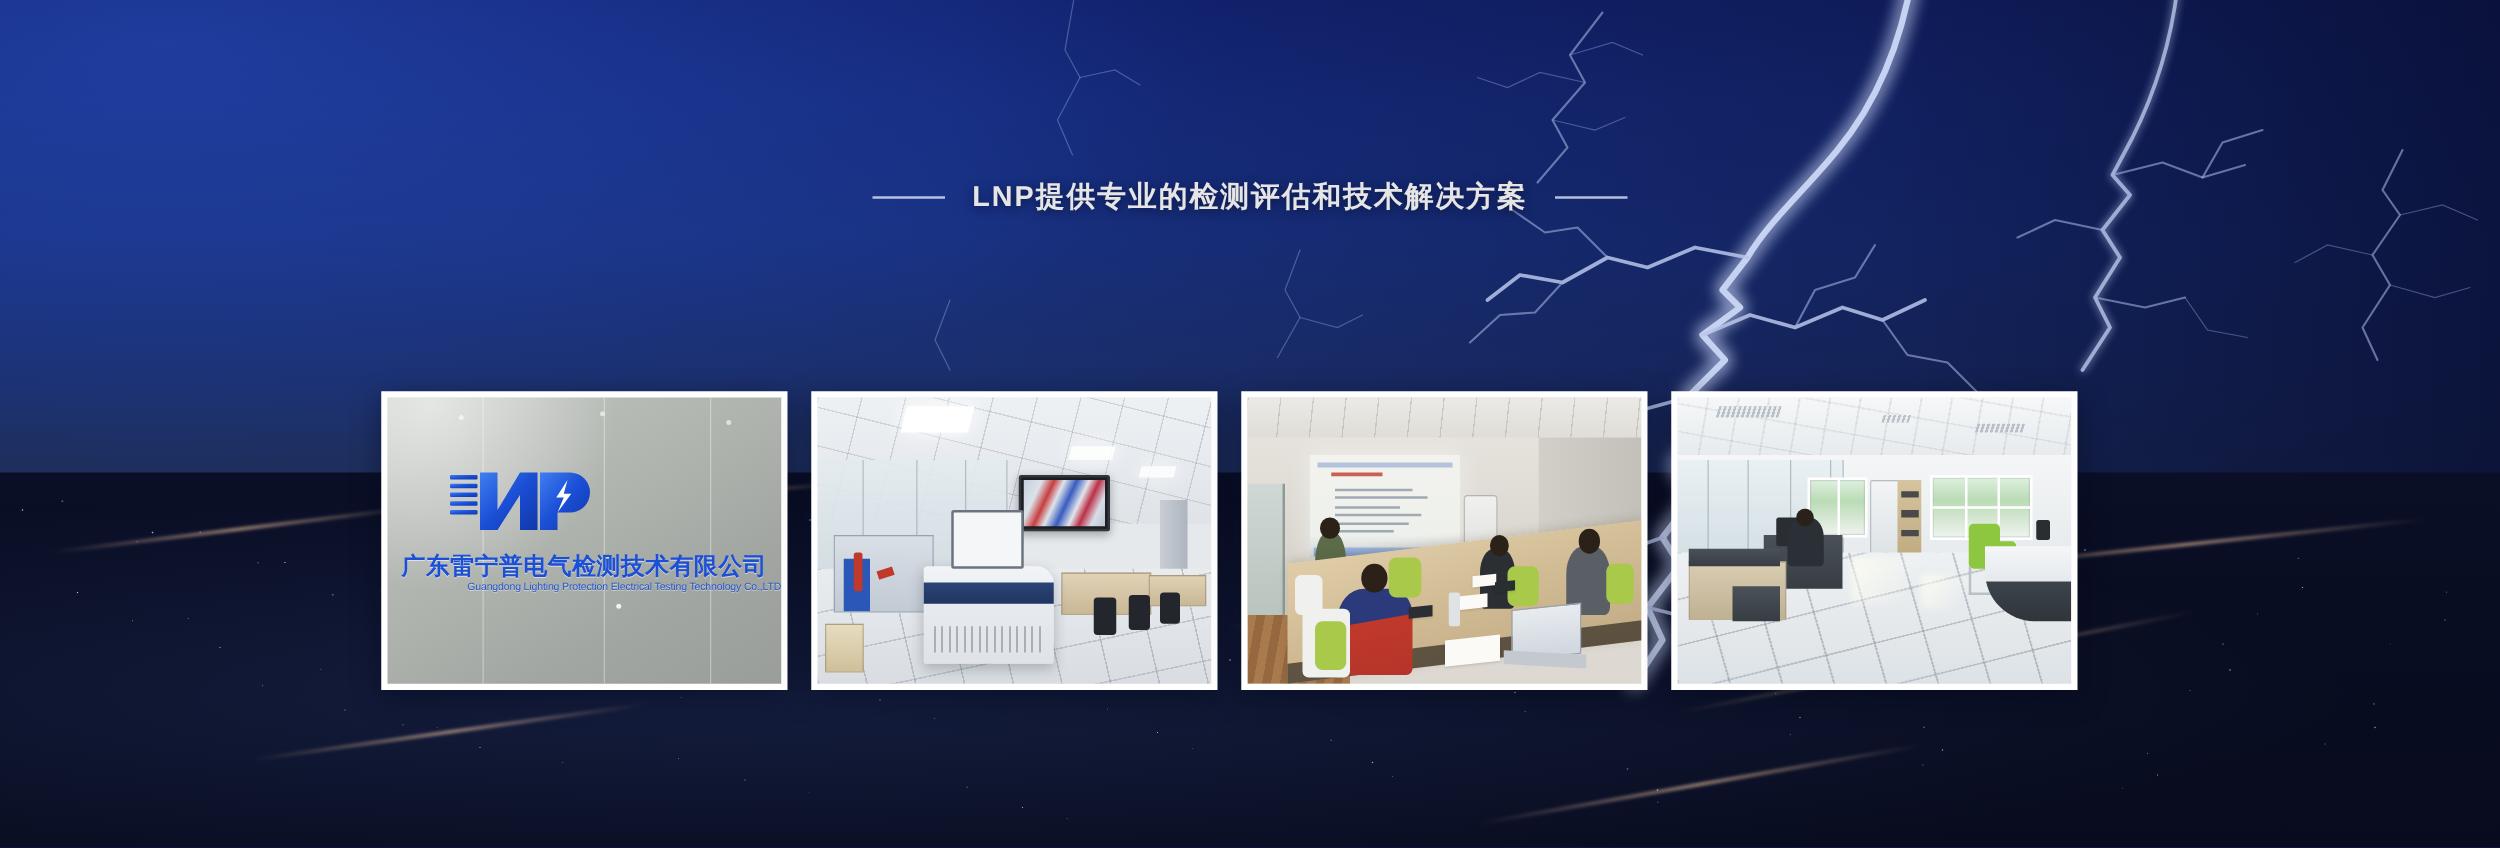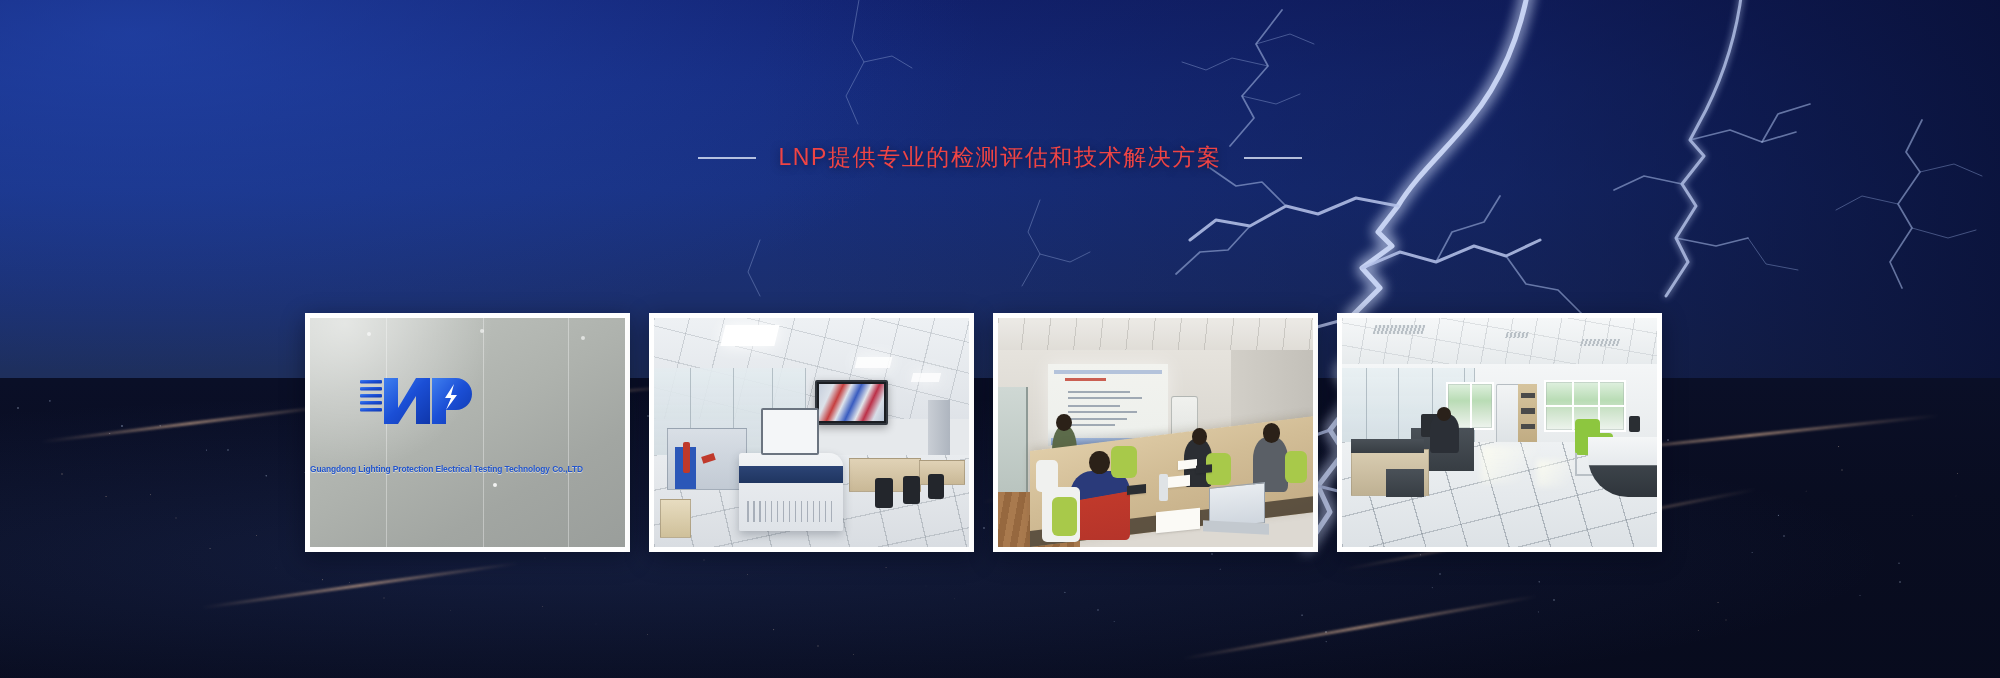--- a/index.html
+++ b/index.html
@@ -129,25 +129,26 @@
   }
   .sub-row{
     margin-top:22px;
     display:flex;align-items:center;justify-content:center;gap:22px;
   }
   .sub-rule{
     display:block;width:58px;height:2px;
     background:rgba(226,233,250,.78);
   }
   .subtitle{
-    color:#ef4444;
+    color:#e5e5e5;
     font-size:23px;
     letter-spacing:1.6px;
     white-space:nowrap;
     text-shadow:0 1px 8px rgba(8,14,45,.7);
+    font-weight:bold;
   }
 
   
   .photos{
     position:absolute;
     left:305px;top:313px;
     display:flex;gap:19px;
     z-index:7;
   }
   .photo{
@@ -175,23 +176,23 @@
   }
   .p1 .cn-name{
     position:absolute;left:0;right:0;top:122px;
     text-align:center;
     color:#1b4fd6;
     font-size:19px;font-weight:bold;letter-spacing:.5px;
     text-shadow:0 1px 0 rgba(255,255,255,.55);
   }
   .p1 .en-name{
     position:absolute;left:0;right:0;top:146px;
-    text-align:left;
+    text-align:right;
     color:#2255cc;
-    font-size:8.4px;font-weight:bold;letter-spacing:-.1px;
+    font-size:8.4px;font-weight:normal;letter-spacing:-.1px;
     white-space:nowrap;
     text-shadow:0 1px 0 rgba(255,255,255,.5);
   }
   .p1 .ceil-dot{position:absolute;width:4px;height:4px;border-radius:50%;background:rgba(255,255,255,.6);}
 
   
   .p2{background:#e6e9ec;}
   .p2 .ceiling{
     position:absolute;left:0;right:0;top:0;height:44%;
     background:
@@ -507,20 +508,21 @@
               <rect x="2" y="38" width="22" height="3.6" rx="1"></rect>
             </g>
 
             <path d="M26 8 h14 v30 l18 -30 h14 v46 h-14 v-28 l-18 28 h-14 z" fill="url(#lnpg)"></path>
             <path d="M74 8 h24 a16 16 0 0 1 0 32 h-10 v14 h-14 z M88 19 h9 a5 5 0 0 1 0 10 h-9 z" fill="url(#lnpg)"></path>
 
             <path d="M96 14 l-9 14 h6 l-5 12 11 -15 h-6 z" fill="#ffffff"></path>
           </svg>
         </div>
 
+        <div class="cn-name">广东雷宁普电气检测技术有限公司</div>
         <div class="en-name">Guangdong Lighting Protection Electrical Testing Technology Co.,LTD</div>
       </div>
     </div>
 
     <div class="photo">
       <div class="photo-inner p2">
         <div class="ceiling"></div>
         <div class="panel-light" style="left:22%;top:3%;width:17%;height:9%;"></div>
         <div class="panel-light" style="left:64%;top:17%;width:11%;height:5%;opacity:.9;"></div>
         <div class="panel-light" style="left:82%;top:24%;width:9%;height:4%;opacity:.85;"></div>

